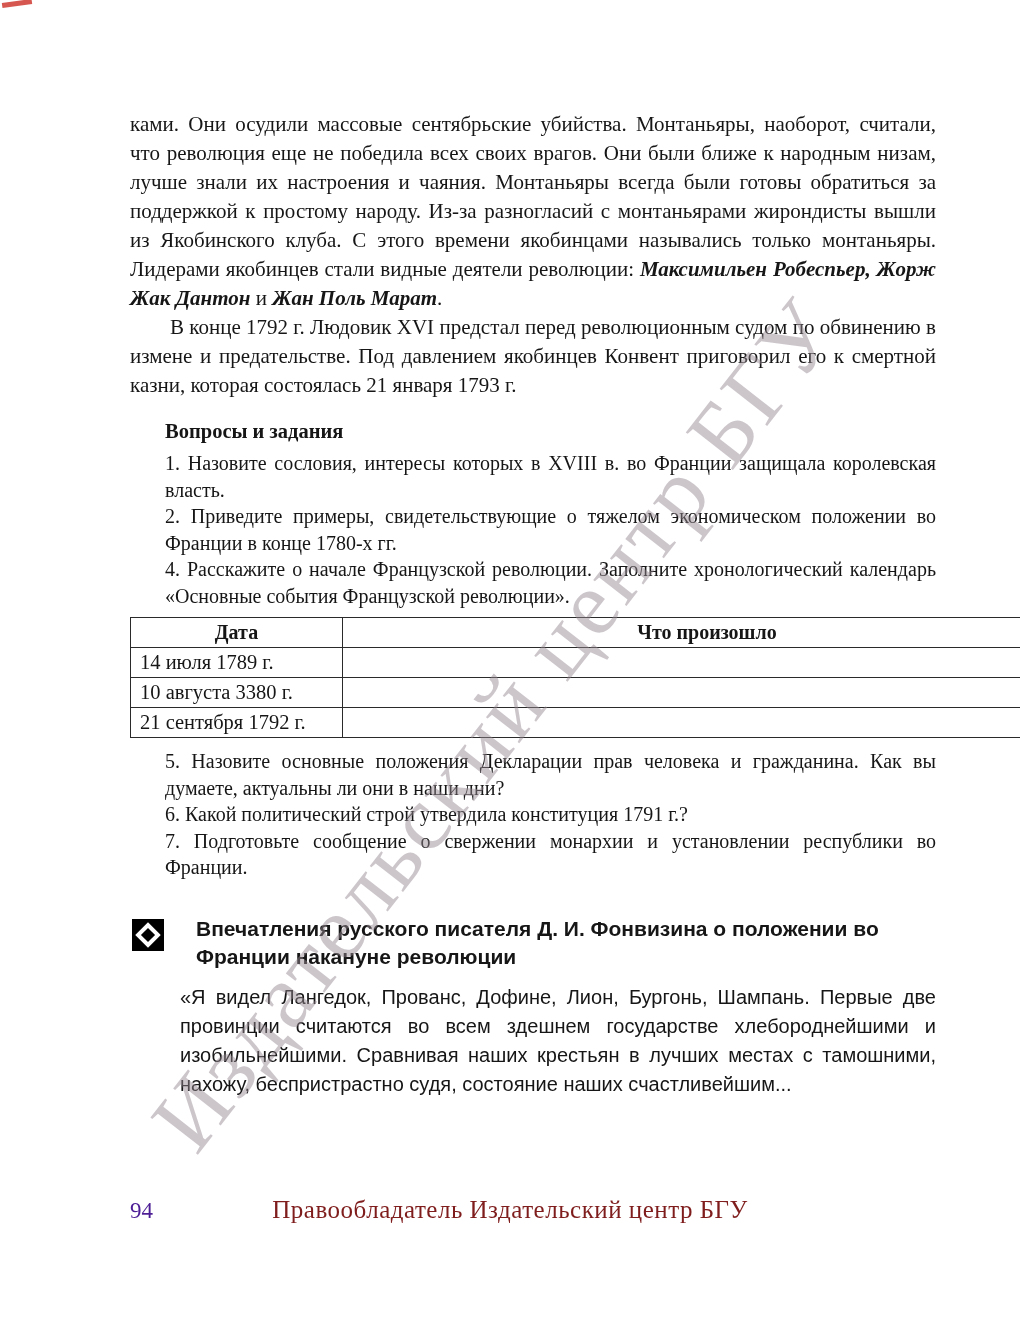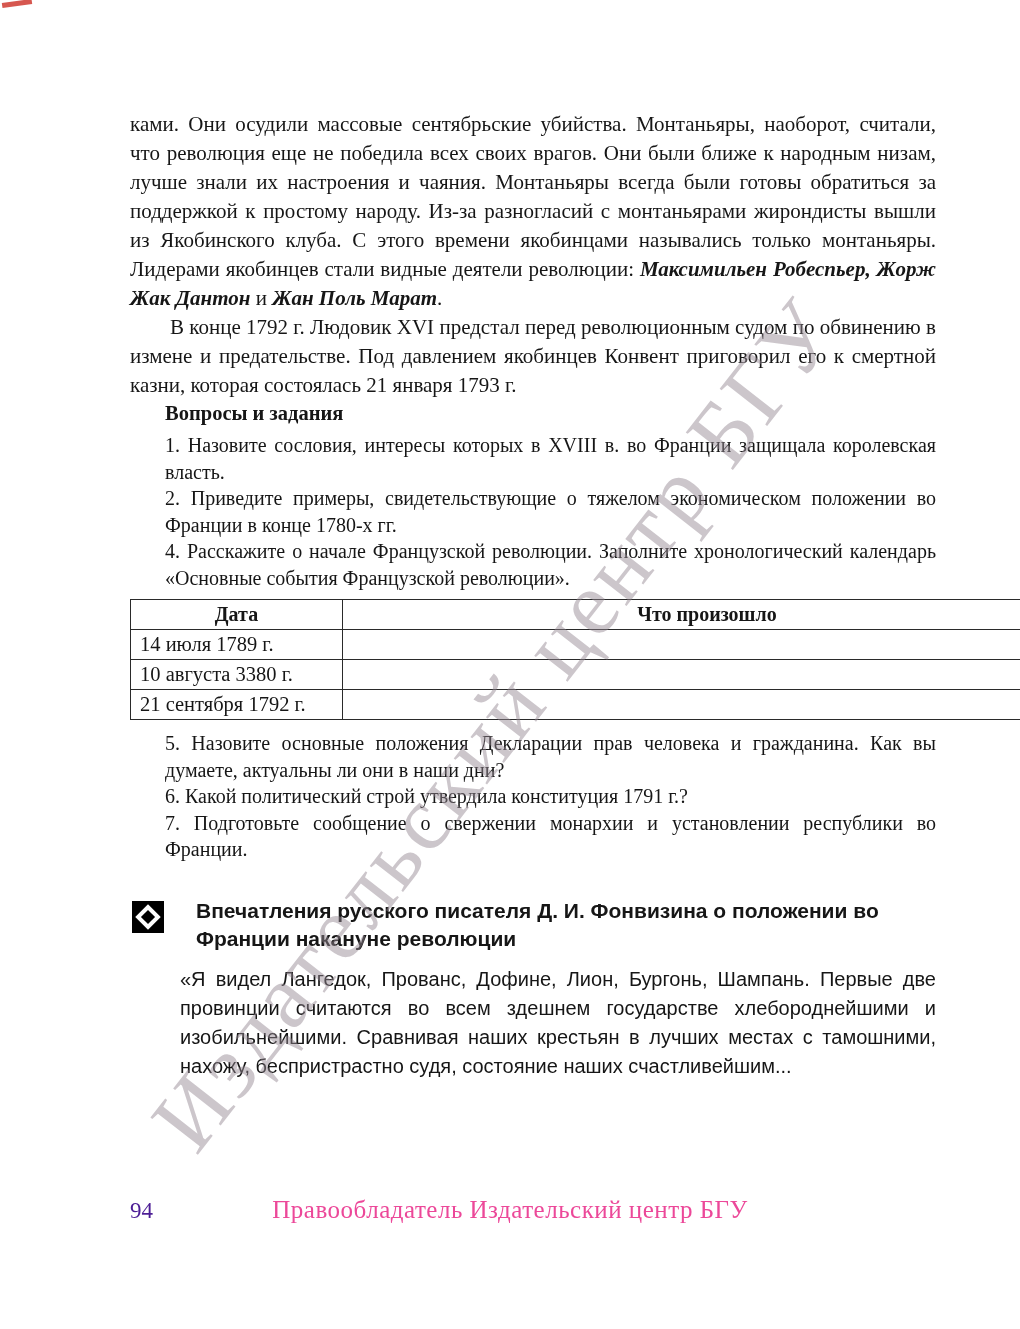--- a/index.html
+++ b/index.html
@@ -42,21 +42,21 @@
   }
   p.body-par {
     margin: 0;
     font-size: 21px;
     line-height: 29px;
     text-align: justify;
   }
   p.body-par.indent { text-indent: 40px; }
   .bi { font-weight: bold; font-style: italic; }
 
-  .questions { margin-left: 35px; }
+  .questions { margin-left: 35px; margin-top: 18px; }
   .q-title {
     margin: 0 0 5px 0;
     font-size: 20.5px;
     font-weight: bold;
     line-height: 27px;
   }
   .q-item {
     margin: 0;
     font-size: 20px;
     line-height: 26.5px;
@@ -125,21 +125,21 @@
     z-index: 6;
   }
   .pageno {
     position: absolute;
     left: 130px; top: 2px;
     font-size: 23px;
     color: #4c1d95;
   }
   .copyright {
     font-size: 25px;
-    color: #ec4899;
+    color: #7f1d1d;
     letter-spacing: 0.5px;
   }
 </style>
 </head>
 <body>
 
 <div class="page">
 
   <div class="corner-mark"></div>
 

